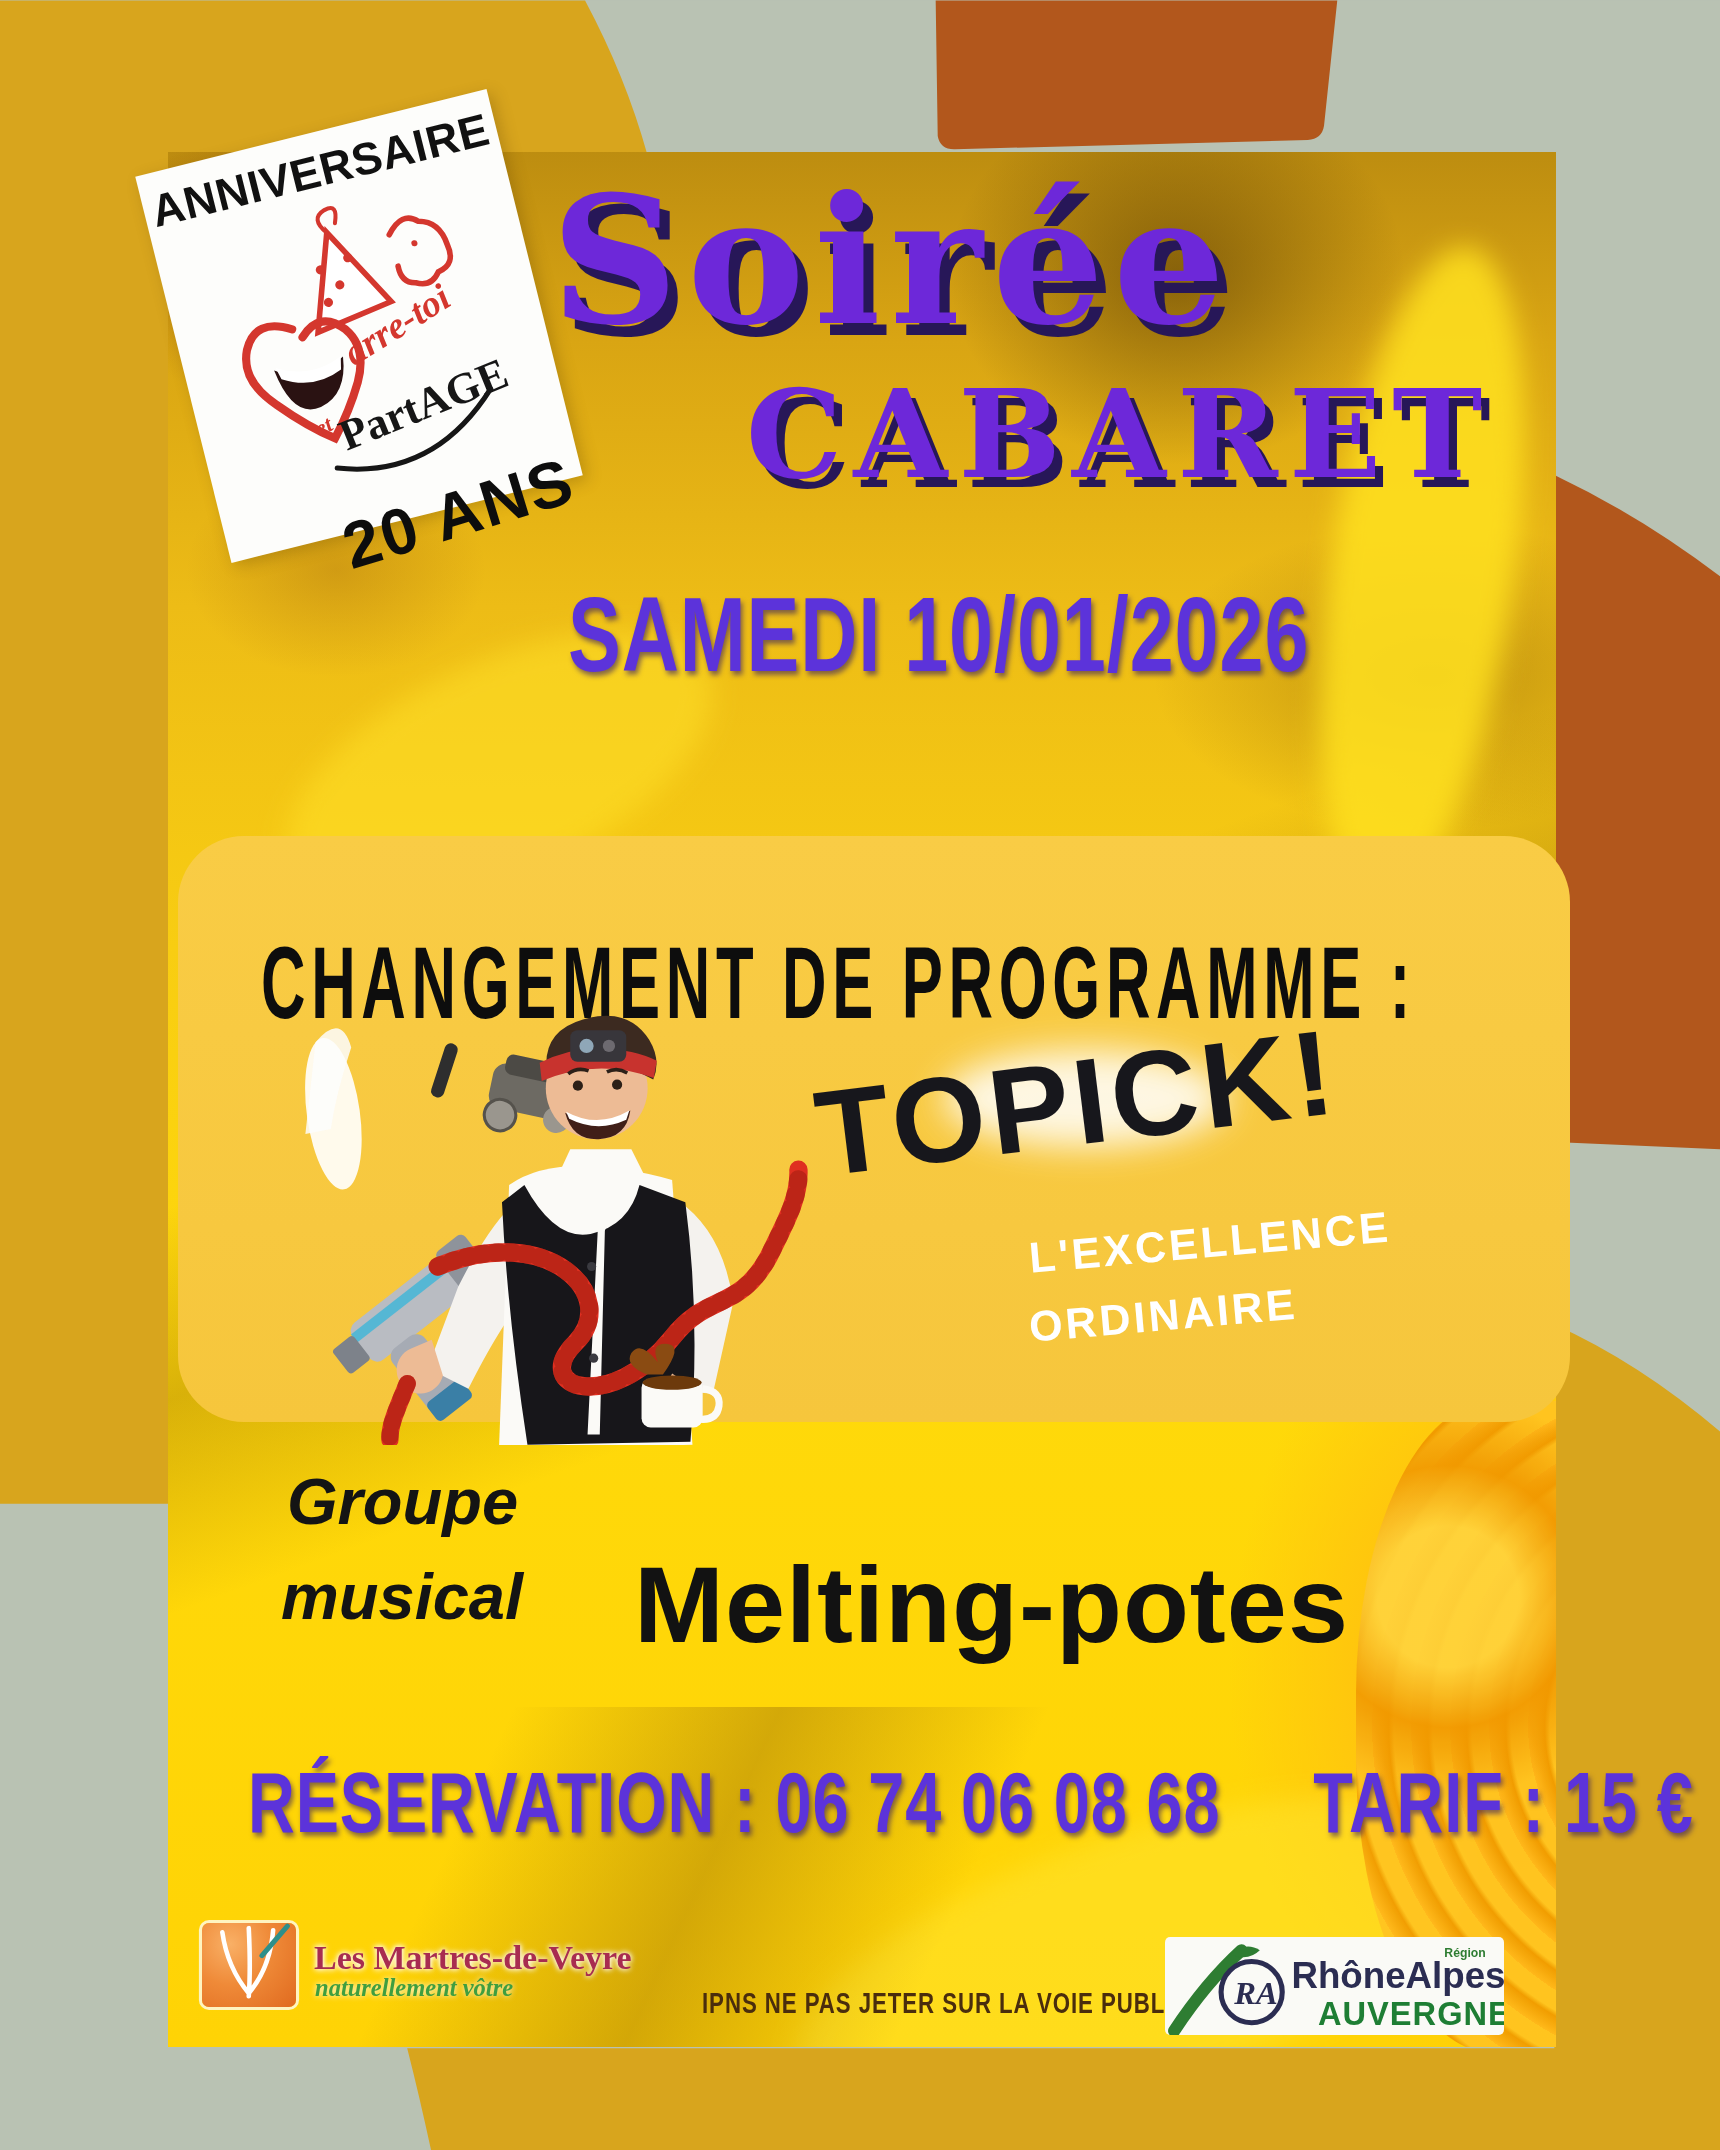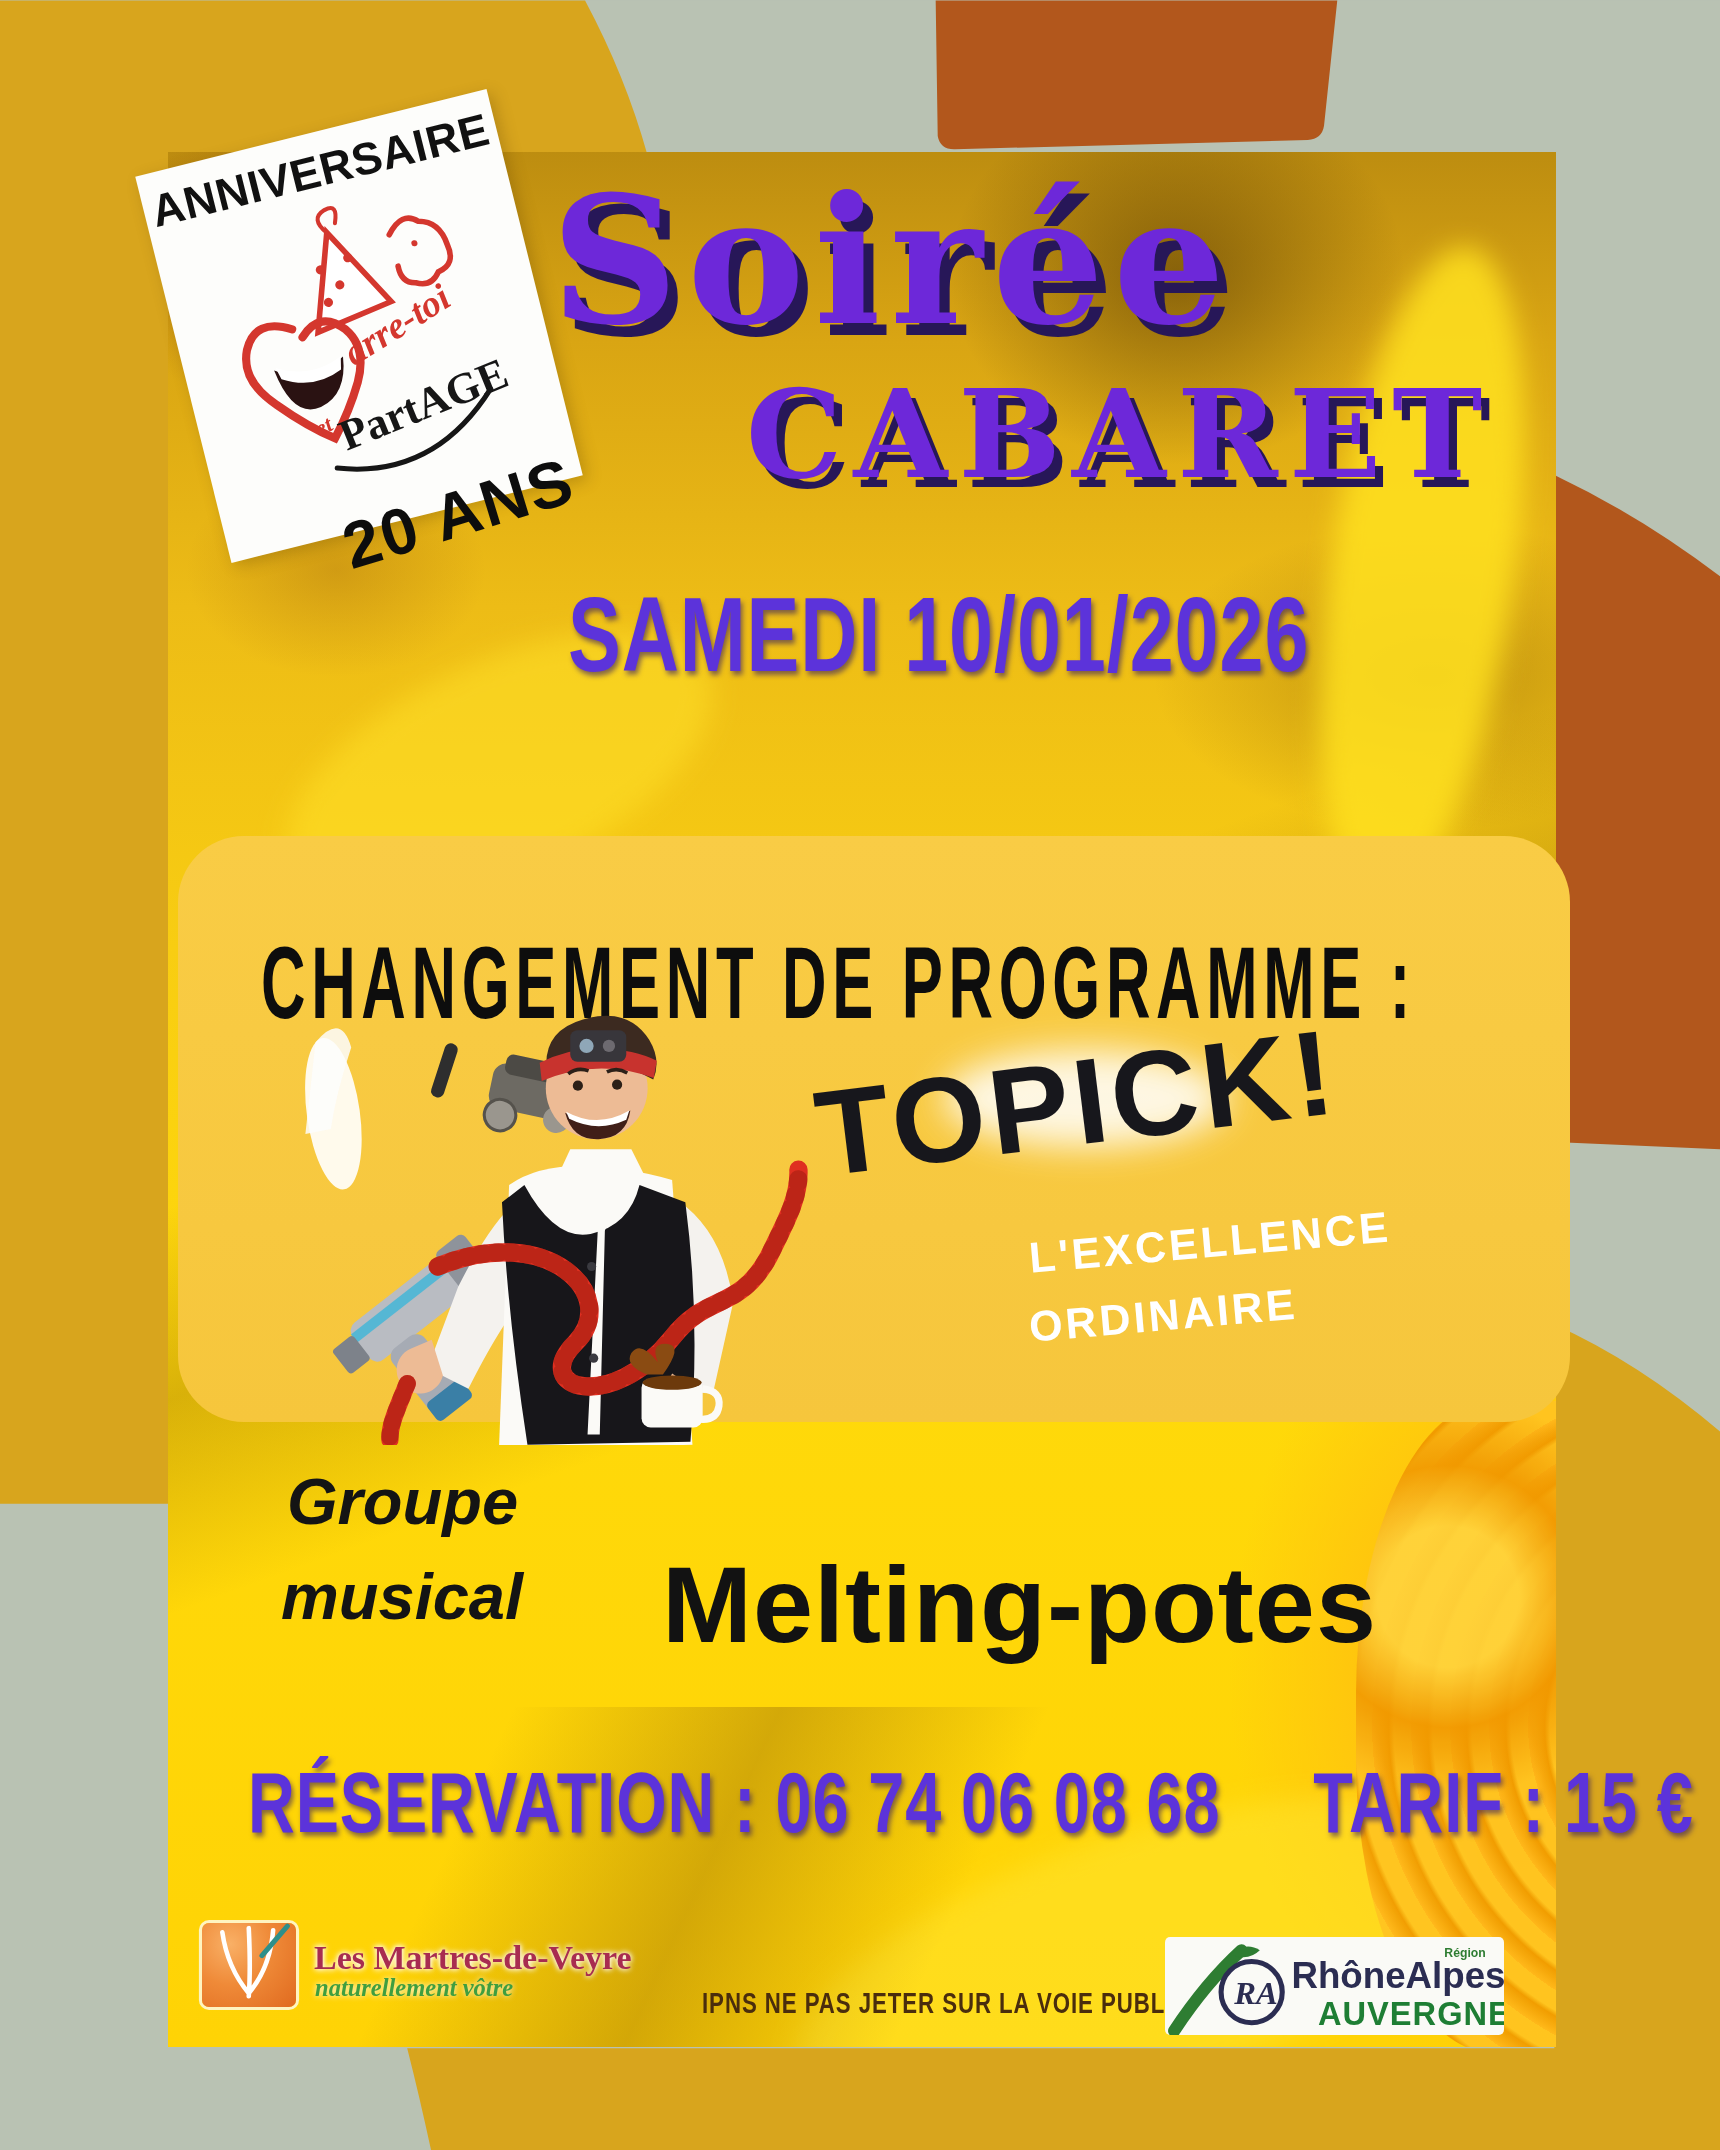--- a/index.html
+++ b/index.html
@@ -165,21 +165,21 @@
     </g>
   </svg>
 
   <div class="wisp"></div>
   <div class="abs z6 black-head" style="left:808px;top:1065px;font-size:121px;letter-spacing:4.1px;transform:rotate(-7deg);transform-origin:left top;color:#17171c;">TOPICK!</div>
   <div class="abs z6 white-tag" style="left:1027px;top:1234px;font-size:43px;transform:rotate(-5deg);transform-origin:left top;">L'EXCELLENCE</div>
   <div class="abs z6 white-tag" style="left:1027px;top:1303px;font-size:43px;transform:rotate(-5deg);transform-origin:left top;">ORDINAIRE</div>
 
   <div class="abs z3 band-italic" style="left:279px;top:1464px;font-size:65px;">Groupe</div>
   <div class="abs z3 band-italic" style="left:273px;top:1559px;font-size:65px;">musical</div>
-  <div class="abs z3 black-head" style="left:634px;top:1542px;font-size:108px;letter-spacing:1px;color:#121212;margin-left:28px;">Melting-potes</div>
+  <div class="abs z3 black-head" style="left:634px;top:1542px;font-size:108px;letter-spacing:1px;color:#121212;">Melting-potes</div>
 
   <div class="abs z3" style="left:248px;top:1754px;white-space:nowrap;">
     <span class="cond purple" style="font-size:72px;transform:scale(.9,1.18);letter-spacing:1px;">
       <span>RÉSERVATION :</span>
       <span>06 74 06 08 68</span>
       <span style="display:inline-block;width:61px;"></span>
       <span>TARIF :</span>
       <span>15 €</span>
     </span>
   </div>

